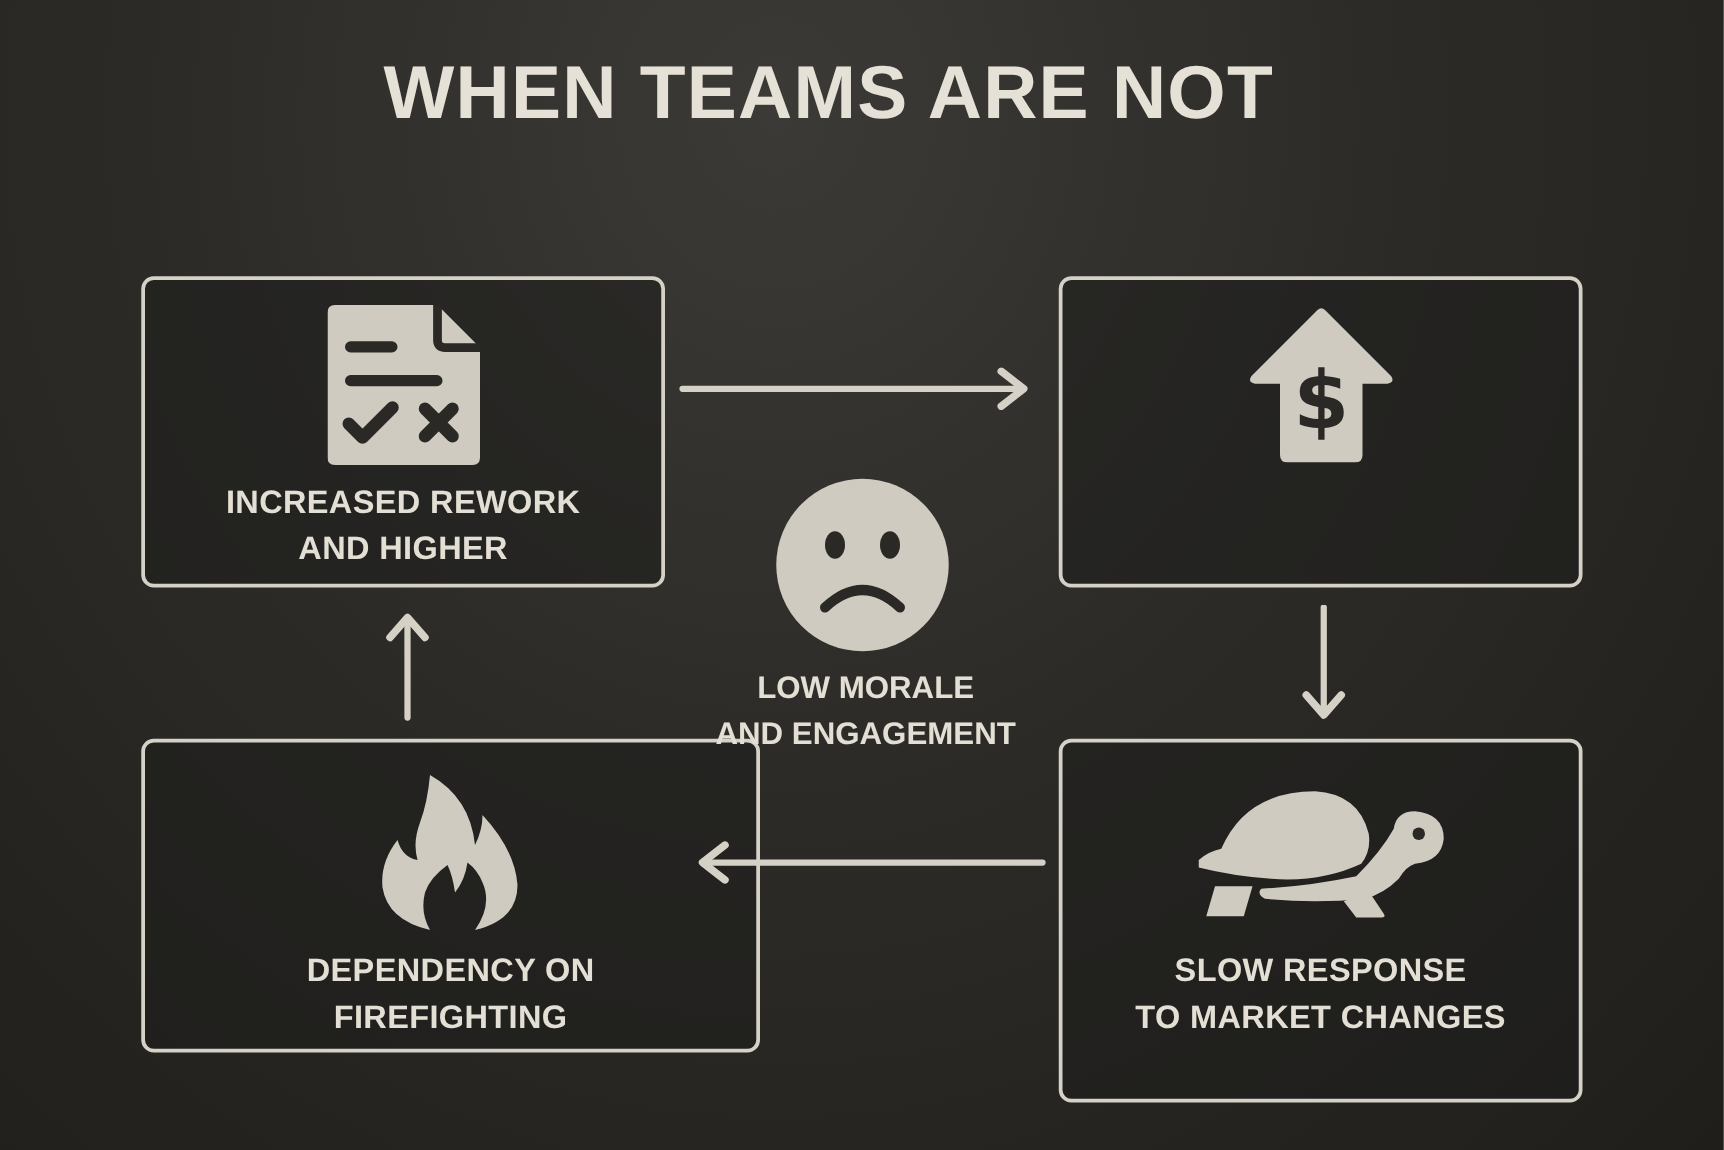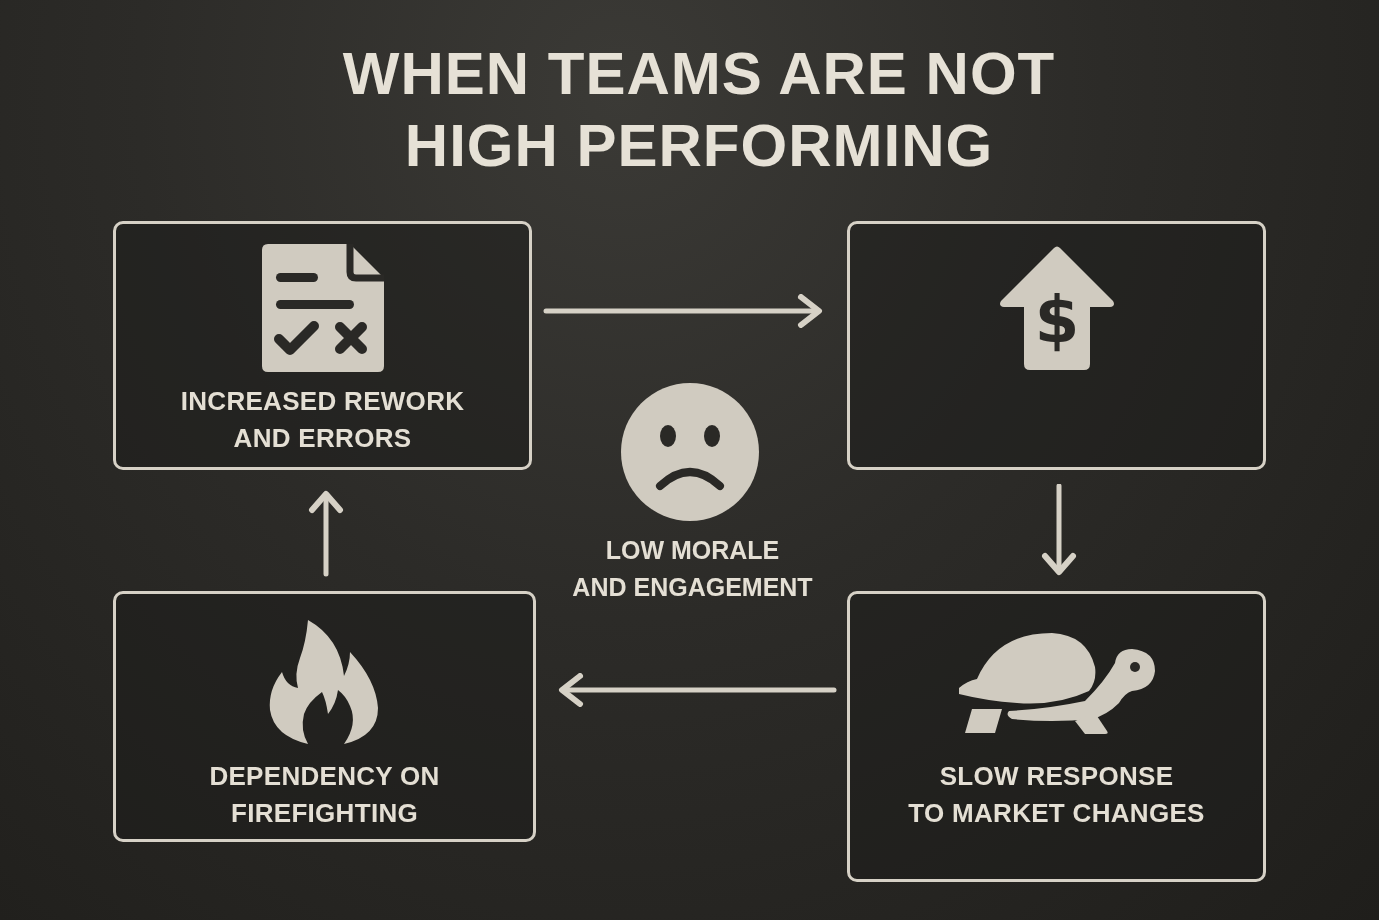--- a/index.html
+++ b/index.html
@@ -8,21 +8,20 @@
     background: radial-gradient(ellipse at 45% 10%, #3b3a36 0%, #2c2b28 45%, #1f1e1b 100%);
     font-family: "DejaVu Sans", "Liberation Sans", sans-serif;
     color: #e2ddd2;
     position: relative;
   }
   .title {
     position: absolute; left: 0; top: 38px; width: 1326px;
     text-align: center; font-weight: bold; font-size: 60px; line-height: 72px;
     letter-spacing: 1px; color: #e6e1d6;
     font-family: "Liberation Sans", sans-serif;
-    padding-left: 36px;
   }
   .box {
     position: absolute; box-sizing: border-box;
     border: 3px solid #d6d1c6; border-radius: 10px;
     background: rgba(30,30,27,0.55);
   }
   .box .icon { position: absolute; left: 50%; transform: translateX(-50%); }
   .box .label {
     position: absolute; left: 0; right: 0; text-align: center;
     font-weight: bold; font-size: 26px; line-height: 37px; color: #e4dfd4;
@@ -34,38 +33,37 @@
     color: #e4dfd4; font-family: "Liberation Sans", sans-serif;
   }
   svg { display: block; }
   .arrow { position: absolute; }
 </style>
 </head>
 <body>
 
 <div class="title">
   <div>WHEN TEAMS ARE NOT</div>
-  <div>HIGH PERFORMING</div>
 </div>
 
 <div class="box" style="left:113px; top:221px; width:419px; height:249px;">
   <div class="icon" style="top:20px;">
     <svg width="122" height="128" viewBox="0 0 122 128">
       <path d="M6 0 H88 L122 34 V122 Q122 128 116 128 H6 Q0 128 0 122 V6 Q0 0 6 0 Z" fill="#d0cbc0"></path>
       <path d="M88 0 V28 Q88 34 94 34 H122" fill="none" stroke="#2a2926" stroke-width="7"></path>
       <path d="M96 12 L112 30 H96 Z" fill="#d0cbc0"></path>
       <rect x="14" y="29" width="42" height="9" rx="4.5" fill="#2a2926"></rect>
       <rect x="14" y="56" width="78" height="9" rx="4.5" fill="#2a2926"></rect>
       <path d="M17 95 L28 106 L52 82" fill="none" stroke="#2a2926" stroke-width="10" stroke-linecap="round" stroke-linejoin="round"></path>
       <path d="M78 83 L100 105 M100 83 L78 105" fill="none" stroke="#2a2926" stroke-width="10" stroke-linecap="round"></path>
     </svg>
   </div>
   <div class="label" style="top:159px;">
     <div>INCREASED REWORK</div>
-    <div>AND ERRORS</div>
+    <div>AND HIGHER</div>
   </div>
 </div>
 
 <div class="box" style="left:847px; top:221px; width:419px; height:249px;">
   <div class="icon" style="top:22px;">
     <svg width="118" height="124" viewBox="0 0 118 124">
       <path d="M56 2 Q59 -1 62 2 L115 55 Q118 60 112 61 H92 V118 Q92 124 86 124 H32 Q26 124 26 118 V61 H6 Q0 60 3 55 Z" fill="#d0cbc0"></path>
       <text x="59" y="96" text-anchor="middle" font-family="DejaVu Sans, sans-serif" font-weight="bold" font-size="64" fill="#2a2926">$</text>
     </svg>
   </div>
@@ -80,21 +78,21 @@
       <path d="M15 78 H45 L38 102 H8 Z" fill="#d0cbc0"></path>
       <path d="M118 90 L138 82 L150 100 Q152 103 148 103 H128 Z" fill="#d0cbc0"></path>
     </svg>
   </div>
   <div class="label" style="top:164px;">
     <div>SLOW RESPONSE</div>
     <div>TO MARKET CHANGES</div>
   </div>
 </div>
 
-<div class="box" style="left:113px; top:591px; width:423px; height:251px;">
+<div class="box" style="left:113px; top:591px; width:495px; height:251px;">
   <div class="icon" style="top:24px;">
     <svg width="114" height="128" viewBox="0 0 114 128">
       <path d="M40 2 Q72 20 76 58 Q82 46 82 34 Q108 62 110 90 Q110 118 76 126 Q90 106 82 88 Q78 78 70 72 Q68 86 60 96 Q58 82 54 74 Q40 84 36 96 Q32 112 40 126 Q6 118 2 92 Q0 72 14 54 Q18 68 30 70 Q26 56 32 40 Q38 24 40 2 Z" fill="#d0cbc0"></path>
     </svg>
   </div>
   <div class="label" style="top:164px;">
     <div>DEPENDENCY ON</div>
     <div>FIREFIGHTING</div>
   </div>
 </div>

